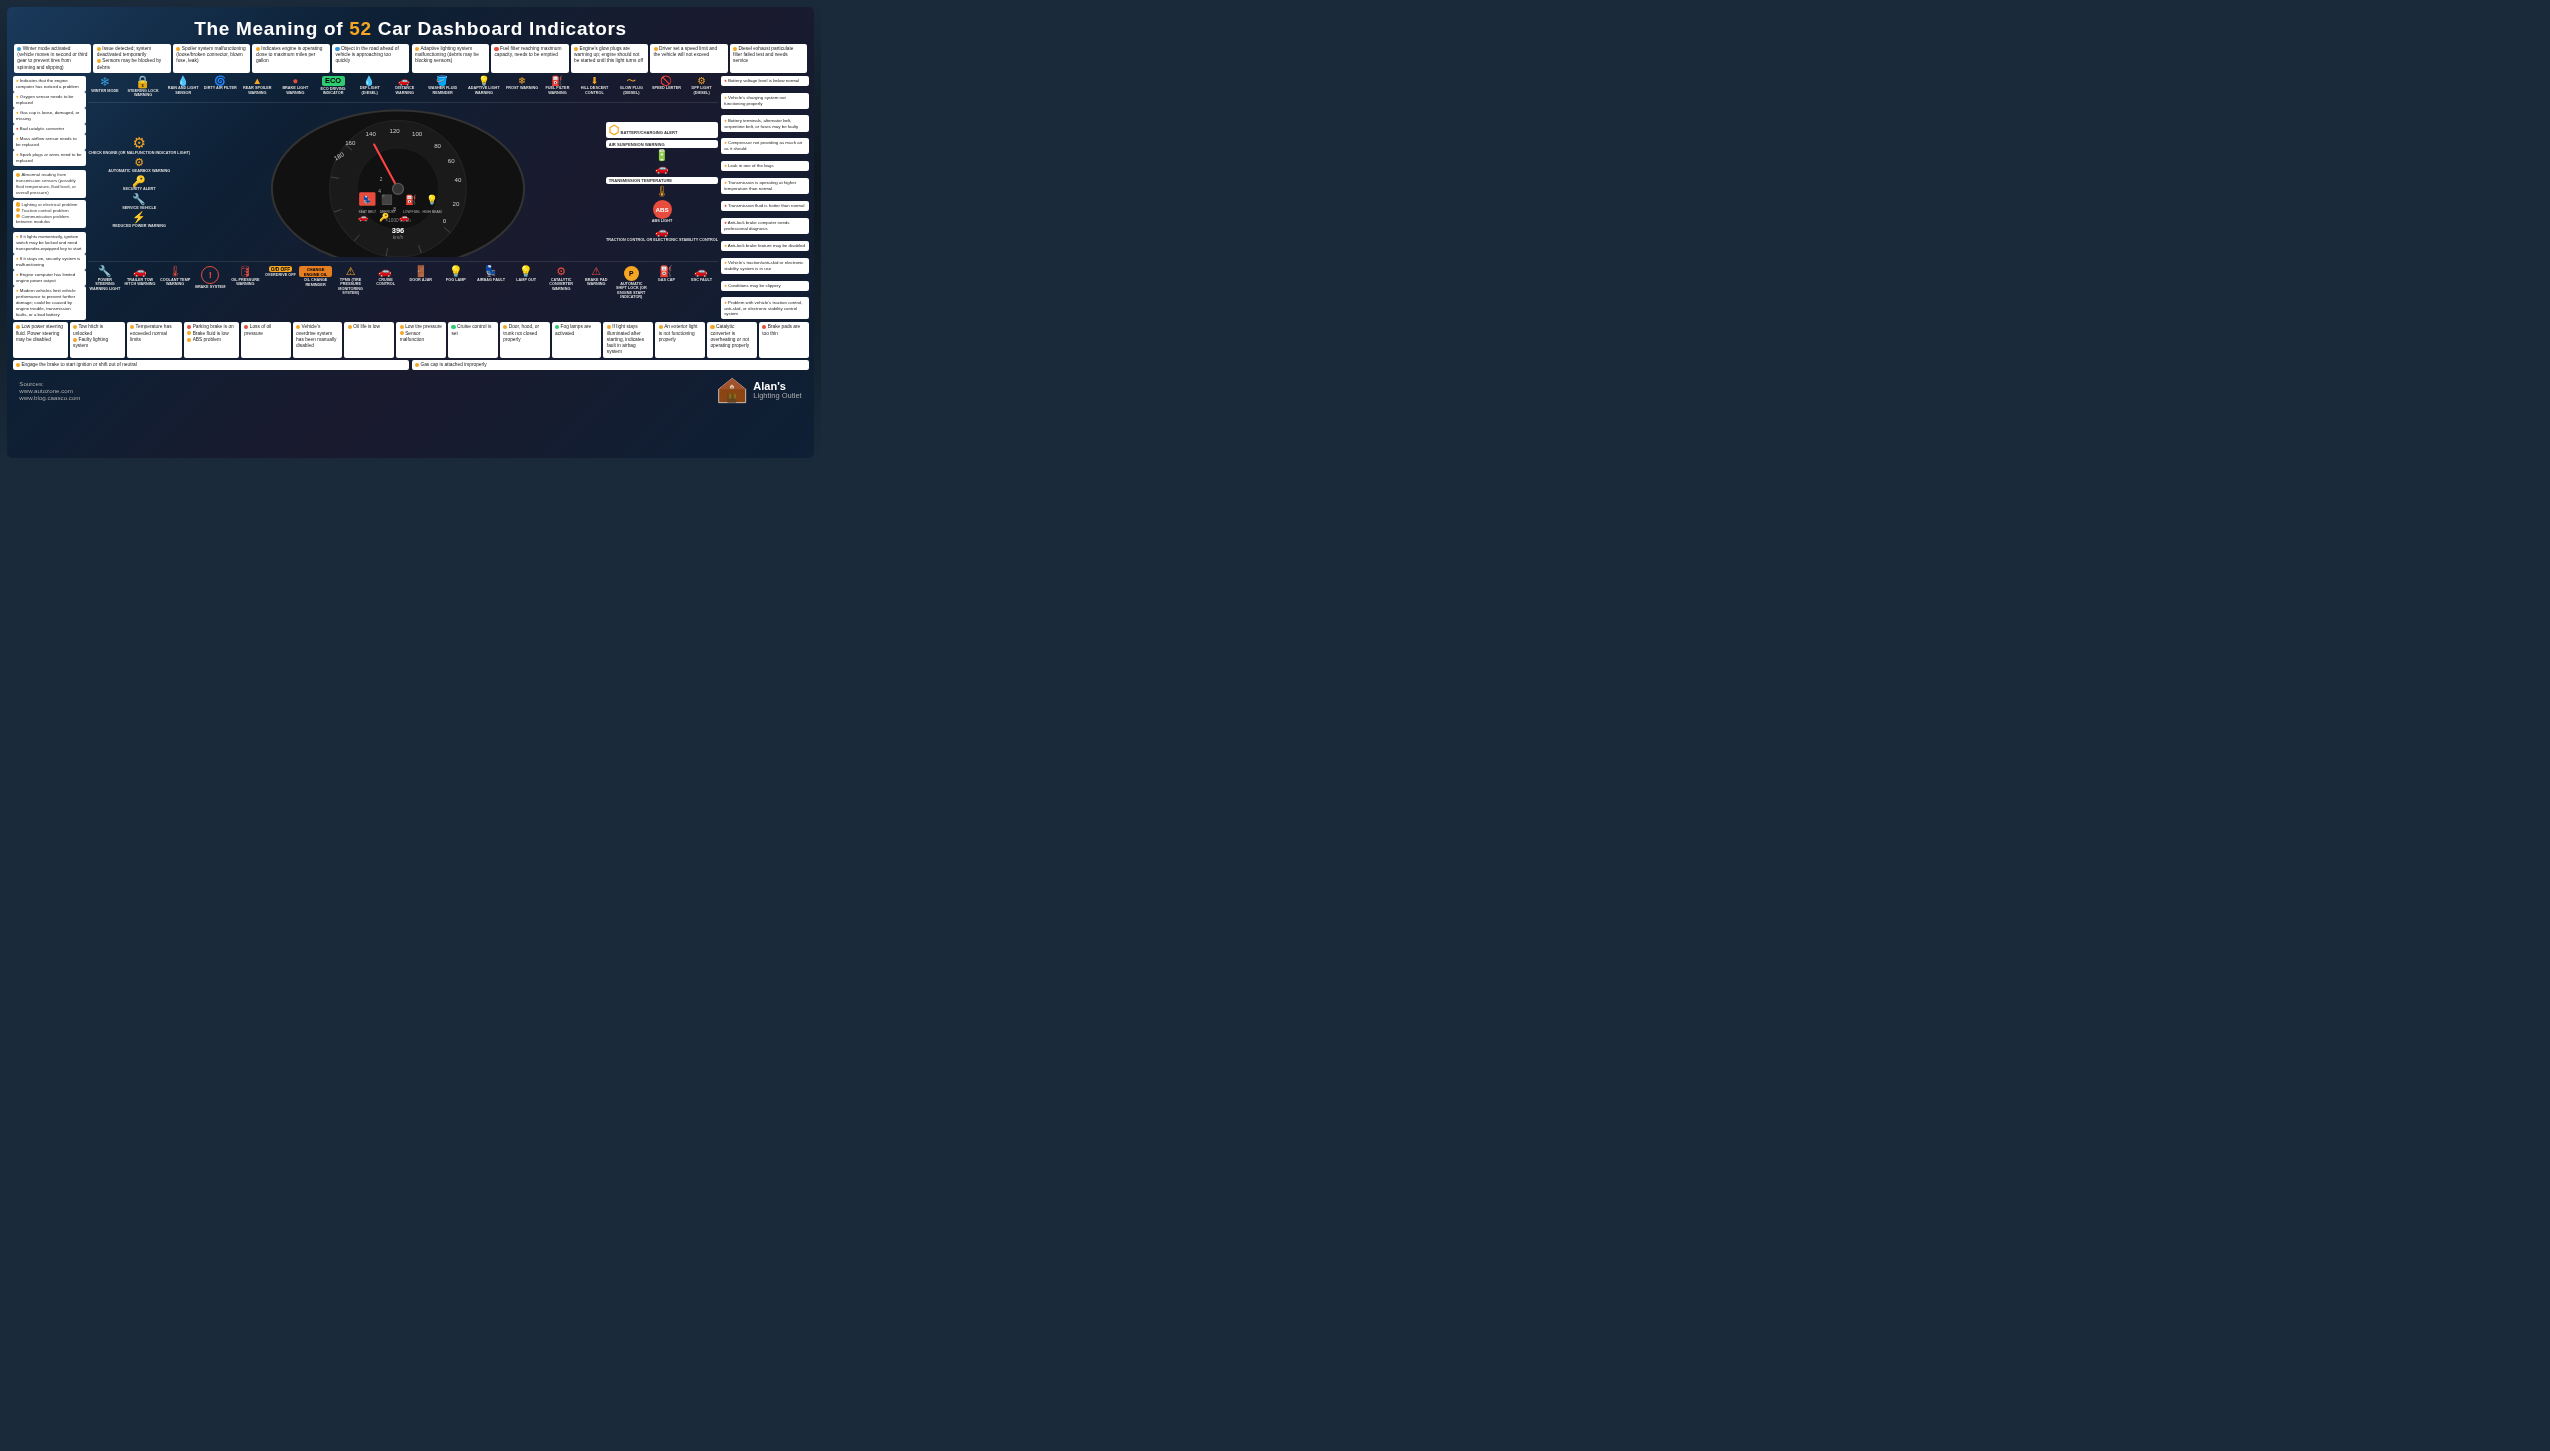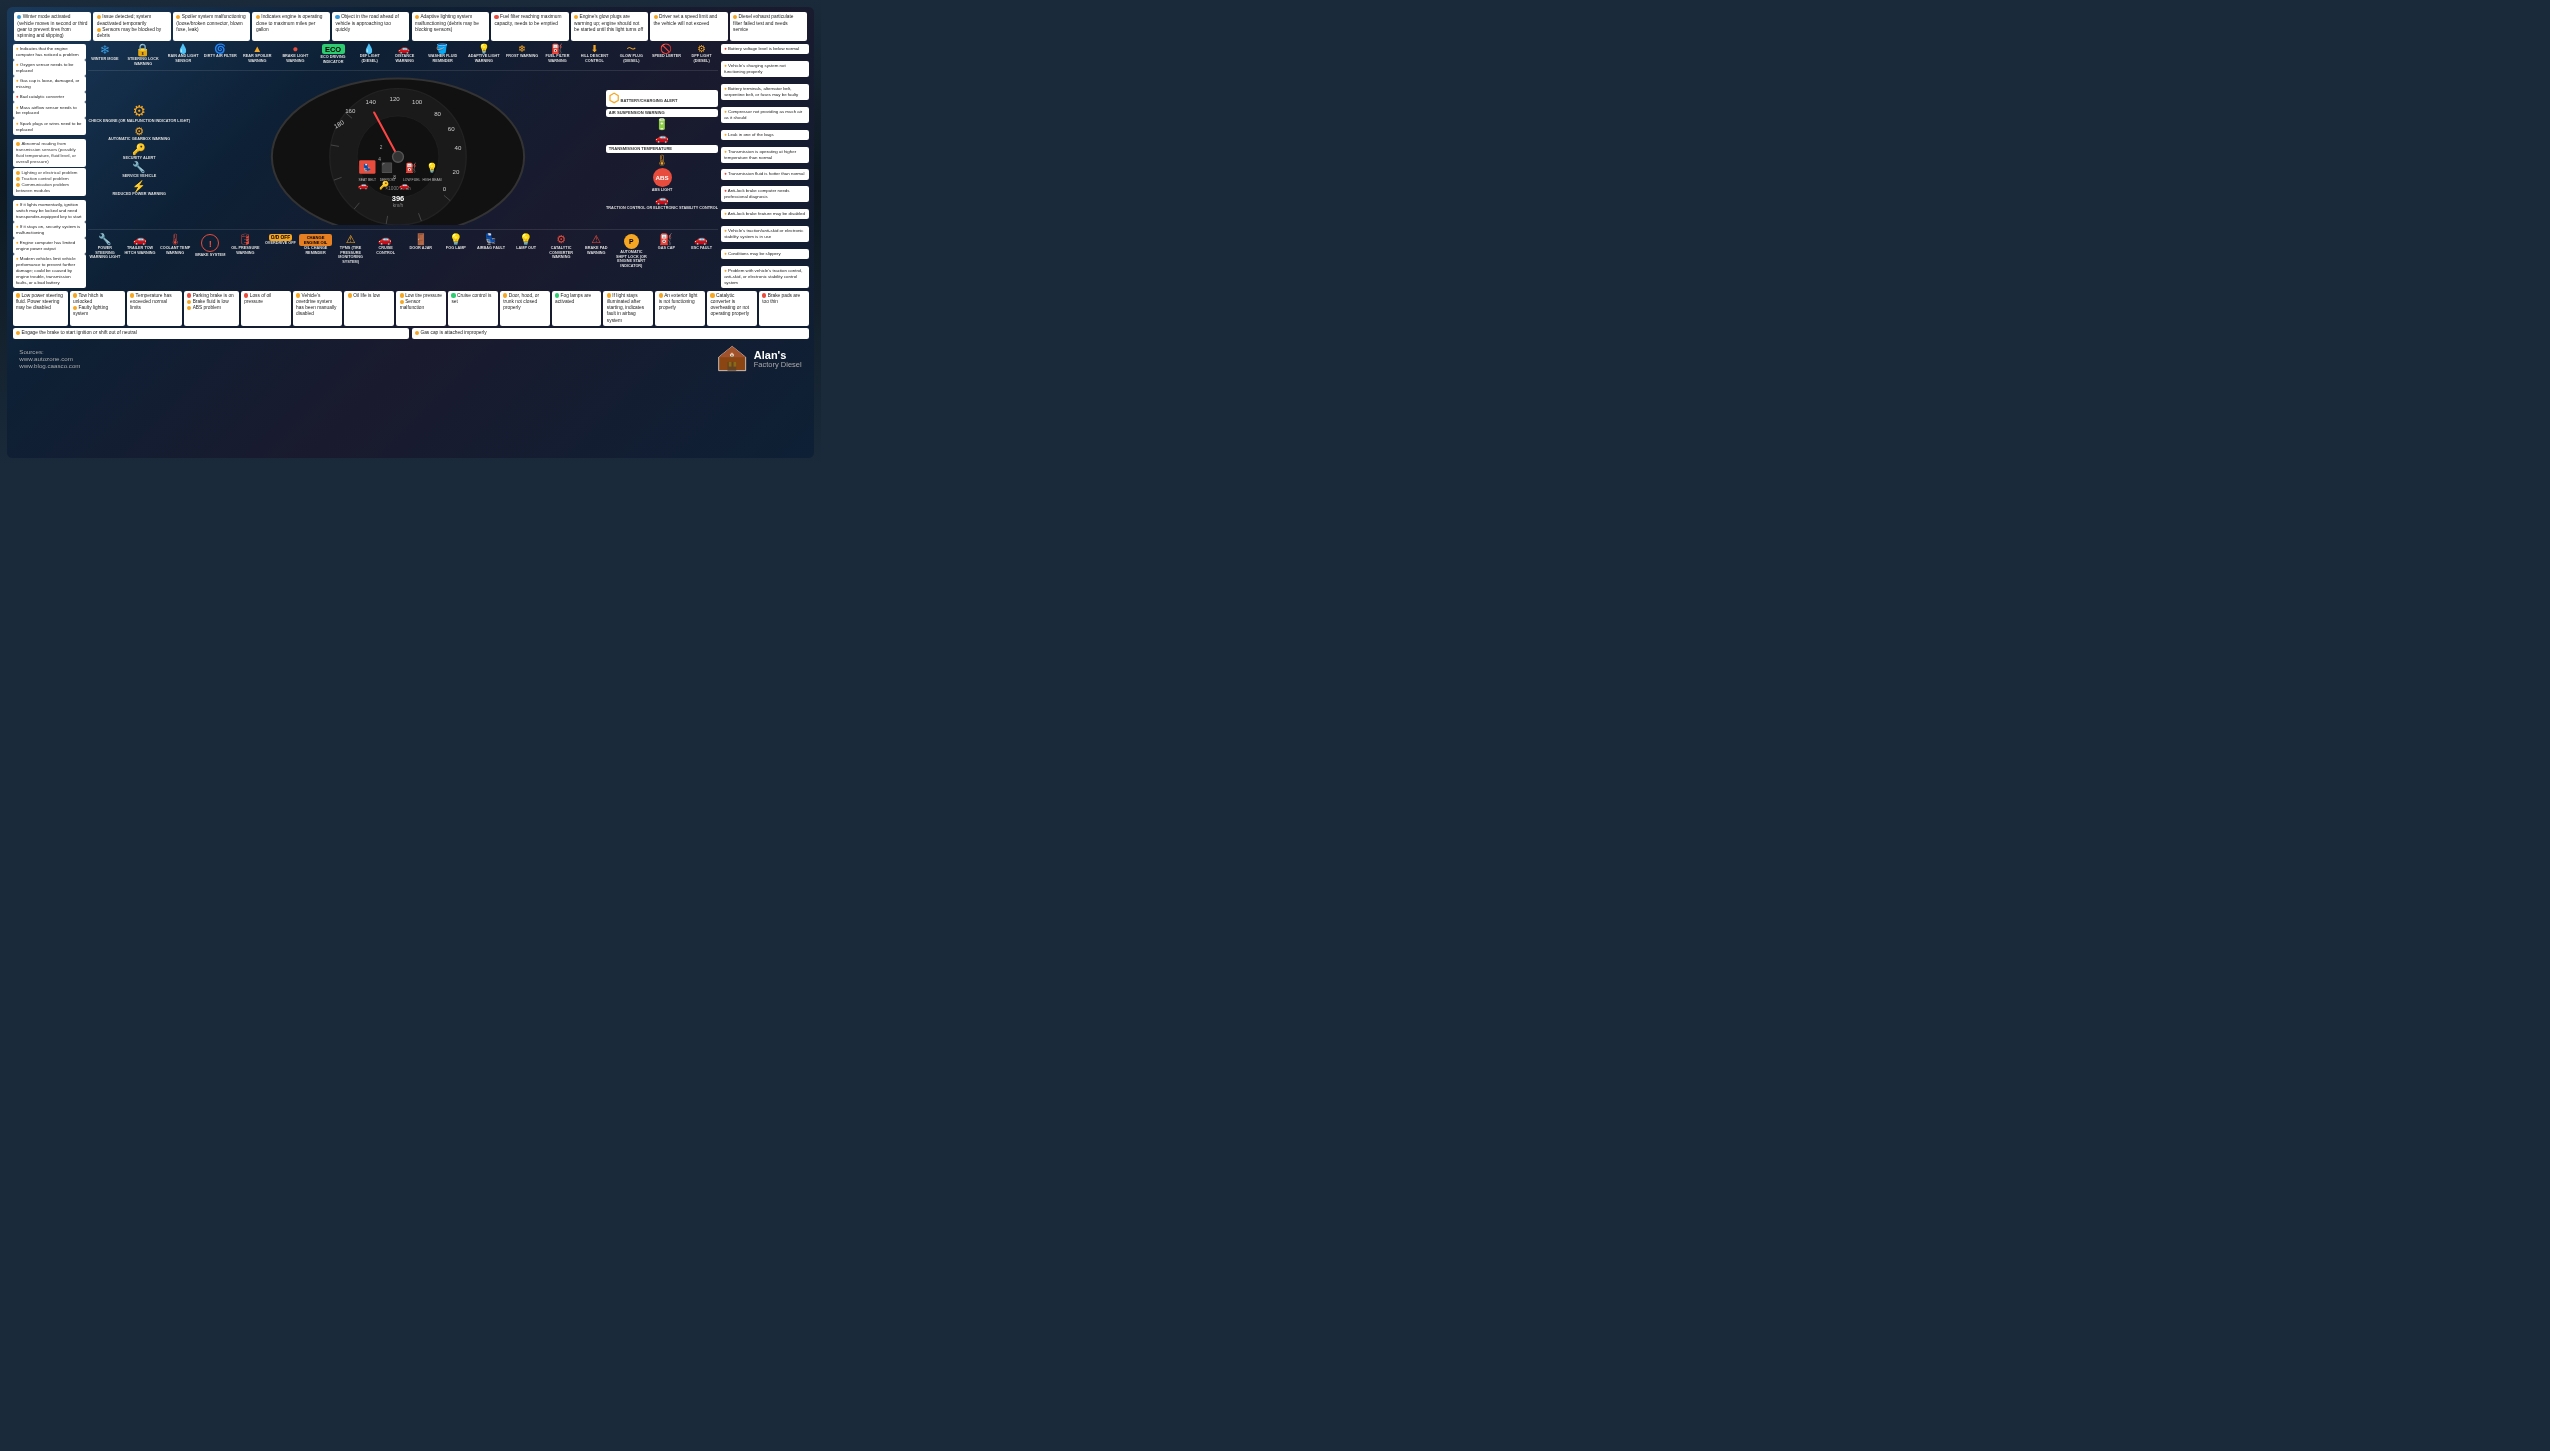--- a/index.html
+++ b/index.html
@@ -130,20 +130,25 @@
       justify-content: center;
       flex-wrap: nowrap;
     }
   </style>
 </head>
 <body>
 
 <div class="main-container">
   <div class="infographic">
 
+    <div class="title-bar">
+      <h1>
+        <span>The Meaning of </span><span class="number">52</span><span> Car Dashboard Indicators</span>
+      </h1>
+    </div>
 
     <div style="display:flex; gap:2.1px; margin-bottom:2.7px; padding: 0 1.4px;">
       <div class="tb" style="flex:1;">
         <span class="dot-blue" style="display:inline-block;width:4.1px;height:4.1px;border-radius:50%;background:#3498db;margin-right:1.4px;vertical-align:middle;"></span>Winter mode activated (vehicle moves in second or third gear to prevent tires from spinning and slipping)
       </div>
       <div class="tb" style="flex:1;">
         <span style="display:inline-block;width:4.1px;height:4.1px;border-radius:50%;background:#f5a623;margin-right:1.4px;vertical-align:middle;"></span>Issue detected; system deactivated temporarily<br><span style="display:inline-block;width:4.1px;height:4.1px;border-radius:50%;background:#f5a623;margin-right:1.4px;vertical-align:middle;"></span>Sensors may be blocked by debris
       </div>
       <div class="tb" style="flex:1;">
         <span style="display:inline-block;width:4.1px;height:4.1px;border-radius:50%;background:#f5a623;margin-right:1.4px;vertical-align:middle;"></span>Spoiler system malfunctioning (loose/broken connector, blown fuse, leak)
@@ -575,20 +580,20 @@
         <svg width="31" height="27" viewBox="0 0 45 40">
           <polygon points="22,2 42,18 42,38 2,38 2,18" fill="#8B4513" stroke="#fff" stroke-width="1"></polygon>
           <polygon points="22,2 2,18 42,18" fill="#A0522D"></polygon>
           <rect x="15" y="25" width="13" height="13" fill="#654321"></rect>
           <rect x="17" y="25" width="4" height="7" fill="#8B6914"></rect>
           <rect x="24" y="25" width="4" height="7" fill="#8B6914"></rect>
           <text x="22" y="16" fill="white" font-size="7" text-anchor="middle" font-family="Arial" font-weight="bold">🏠</text>
         </svg>
         <div style="font-size:11px;font-weight:bold;color:white;line-height:1.1;">
           Alan's
-          <span style="font-size:7.5px;color:#aaa;display:block;font-weight:normal;">Factory Diesel</span>
+          <span style="font-size:7.5px;color:#aaa;display:block;font-weight:normal;">Lighting Outlet</span>
         </div>
       </div>
     </div>
 
   </div>
 </div>
 
 
 </body></html>

